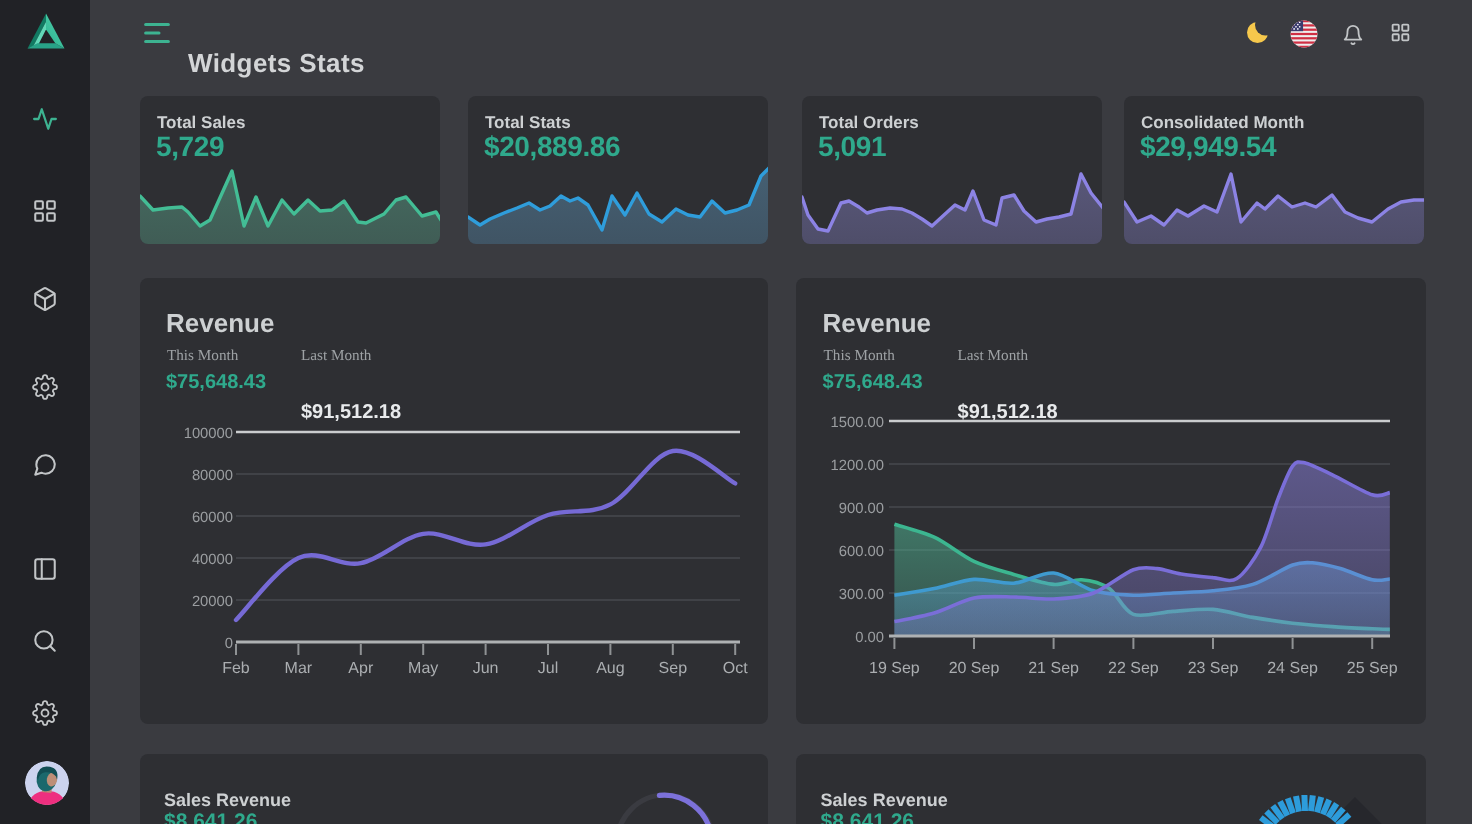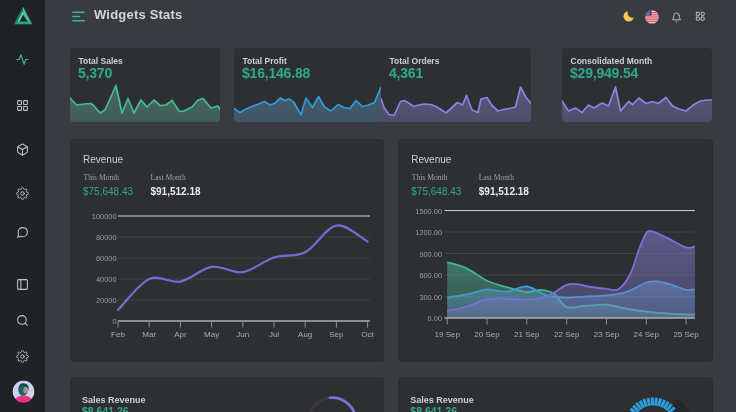--- a/index.html
+++ b/index.html
@@ -1,29 +1,29 @@
 <!DOCTYPE html>
 <html><head><meta charset="utf-8">
 <style>
 * { margin:0; padding:0; box-sizing:border-box; }
 html,body { width:736px; height:412px; overflow:hidden; background:#3a3b40;
   font-family:"Liberation Sans",sans-serif; position:relative; }
 #sidebar { position:absolute; left:0; top:0; width:45px; height:412px; background:#212226; }
 #header { position:absolute; left:45px; top:0; width:691px; height:33px; }
-.htitle { position:absolute; left:49px; top:7px; font-size:13px; font-weight:700;
+.htitle { position:absolute; left:49px; top:24px; font-size:13px; font-weight:700;
   color:#d3d5d7; letter-spacing:0.2px; }
 .card { position:absolute; background:#2e2f33; border-radius:4px; overflow:hidden; }
 .stitle { position:absolute; left:8.5px; top:9.2px; font-size:8.5px; font-weight:700; color:#cdd0d2; line-height:1; }
 .sval { position:absolute; left:8px; top:18.5px; font-size:14px; font-weight:700; line-height:1;
   color:#2fa98c; letter-spacing:-0.2px; }
 .spark { position:absolute; left:0; bottom:0; }
-.rtitle { position:absolute; left:13px; top:16.8px; font-size:10px; font-weight:400; color:#cdd0d2; line-height:1; }
+.rtitle { position:absolute; left:13px; top:16.8px; font-size:13px; font-weight:700; color:#cdd0d2; line-height:1; }
 .rlab { position:absolute; top:35.5px; font-size:7.6px; color:#9ea2a5; line-height:1;font-family:Liberation Serif, serif; }
-.rvalg { position:absolute; top:48.5px; font-size:10px; font-weight:400; color:#2fa98c; line-height:1; }
-.rvalw { position:absolute; top:48px; font-size:10px; font-weight:700; color:#e8eaec; line-height:1; }
+.rvalg { position:absolute; top:48.5px; font-size:10px; font-weight:700; color:#2fa98c; line-height:1; }
+.rvalw { position:absolute; top:63px; font-size:10px; font-weight:700; color:#e8eaec; line-height:1; }
 .btitle { position:absolute; left:12px; top:19px; font-size:9px; font-weight:700; color:#cdd0d2; line-height:1; }
 .bval { position:absolute; left:12px; top:28.5px; font-size:10.5px; font-weight:700; color:#2fa98c; line-height:1; }
 </style></head>
 <body>
 <div id="header">
     <svg width="13" height="11" viewBox="0 0 13 11" style="position:absolute;left:26.5px;top:11px">
 <line x1="0.8" y1="1.2" x2="12.2" y2="1.2" stroke="#3db391" stroke-width="1.5" stroke-linecap="round"></line>
 <line x1="0.8" y1="5.5" x2="7.5" y2="5.5" stroke="#3db391" stroke-width="1.5" stroke-linecap="round"></line>
 <line x1="0.8" y1="9.8" x2="12.2" y2="9.8" stroke="#3db391" stroke-width="1.5" stroke-linecap="round"></line>
 </svg>
@@ -73,49 +73,49 @@
     <path d="M13.73 21a2 2 0 0 1-3.46 0"></path>
   </svg>
 <svg width="10.5" height="10.5" viewBox="0 0 24 24" fill="none" stroke="#c2c5c7" stroke-width="2.1" stroke-linecap="round" stroke-linejoin="round" style="position:absolute;left:695.1px;top:11.4px">
     <rect x="3" y="3" width="7" height="7" rx="1"></rect>
     <rect x="14" y="3" width="7" height="7" rx="1"></rect>
     <rect x="3" y="14" width="7" height="7" rx="1"></rect>
     <rect x="14" y="14" width="7" height="7" rx="1"></rect>
   </svg>
 <div class="card stat" style="left:70px;top:47.5px;width:150px;height:74px">
 <div class="stitle">Total Sales</div>
-    <div class="sval">5,370</div>
+    <div class="sval">5,729</div>
     <svg class="spark" width="150" height="74" viewBox="0 0 150 74" preserveAspectRatio="none">
 <defs>
         <linearGradient id="s1" x1="0" y1="0" x2="0" y2="1">
 <stop offset="0" stop-color="rgb(100,185,155)" stop-opacity="0.43"></stop>
 <stop offset="1" stop-color="rgb(100,185,155)" stop-opacity="0.33"></stop>
         </linearGradient>
       </defs>
 <path d="M0.00,50.00 L6.50,57.00 L14.00,56.00 L21.00,55.50 L24.00,58.00 L30.00,65.00 L35.00,62.00 L46.00,37.50 L52.00,65.00 L58.00,50.50 L64.00,65.00 L71.00,52.00 L77.00,59.00 L84.00,52.00 L90.00,57.50 L96.00,57.00 L102.00,52.50 L109.00,63.00 L113.00,63.50 L122.00,59.00 L128.00,52.00 L133.00,50.50 L141.00,60.00 L148.00,58.00 L150.50,62.00 L150.5,74.0 L0.0,74.0 Z" fill="url(#s1)"></path>
 <path d="M0.00,50.00 L6.50,57.00 L14.00,56.00 L21.00,55.50 L24.00,58.00 L30.00,65.00 L35.00,62.00 L46.00,37.50 L52.00,65.00 L58.00,50.50 L64.00,65.00 L71.00,52.00 L77.00,59.00 L84.00,52.00 L90.00,57.50 L96.00,57.00 L102.00,52.50 L109.00,63.00 L113.00,63.50 L122.00,59.00 L128.00,52.00 L133.00,50.50 L141.00,60.00 L148.00,58.00 L150.50,62.00" fill="none" stroke="#43bd95" stroke-width="1.7" stroke-linejoin="round" stroke-linecap="round"></path>
 </svg>
   </div>
 <div class="card stat" style="left:234px;top:47.5px;width:150px;height:74px">
-<div class="stitle">Total Profit</div>
-    <div class="sval">$16,146.88</div>
+<div class="stitle">Total Stats</div>
+    <div class="sval">$20,889.86</div>
     <svg class="spark" width="150" height="74" viewBox="0 0 150 74" preserveAspectRatio="none">
 <defs>
         <linearGradient id="s2" x1="0" y1="0" x2="0" y2="1">
 <stop offset="0" stop-color="rgb(100,160,200)" stop-opacity="0.43"></stop>
 <stop offset="1" stop-color="rgb(100,160,200)" stop-opacity="0.33"></stop>
         </linearGradient>
       </defs>
 <path d="M0.00,60.50 L6.00,64.50 L11.00,61.50 L18.00,58.50 L24.50,56.00 L30.50,53.50 L36.00,57.00 L41.00,55.00 L46.50,50.00 L51.00,52.50 L55.00,51.00 L60.00,54.50 L67.00,67.00 L72.00,50.00 L78.50,59.50 L84.50,48.50 L90.50,59.00 L97.00,63.00 L104.00,56.50 L110.00,59.50 L116.00,60.50 L122.00,52.50 L128.50,58.50 L134.50,57.00 L140.50,54.50 L146.50,40.00 L150.50,36.00 L150.5,74.0 L0.0,74.0 Z" fill="url(#s2)"></path>
 <path d="M0.00,60.50 L6.00,64.50 L11.00,61.50 L18.00,58.50 L24.50,56.00 L30.50,53.50 L36.00,57.00 L41.00,55.00 L46.50,50.00 L51.00,52.50 L55.00,51.00 L60.00,54.50 L67.00,67.00 L72.00,50.00 L78.50,59.50 L84.50,48.50 L90.50,59.00 L97.00,63.00 L104.00,56.50 L110.00,59.50 L116.00,60.50 L122.00,52.50 L128.50,58.50 L134.50,57.00 L140.50,54.50 L146.50,40.00 L150.50,36.00" fill="none" stroke="#2f9ddb" stroke-width="1.7" stroke-linejoin="round" stroke-linecap="round"></path>
 </svg>
   </div>
-<div class="card stat" style="left:381px;top:47.5px;width:150px;height:74px">
+<div class="card stat" style="left:401px;top:47.5px;width:150px;height:74px">
 <div class="stitle">Total Orders</div>
-    <div class="sval">4,361</div>
+    <div class="sval">5,091</div>
     <svg class="spark" width="150" height="74" viewBox="0 0 150 74" preserveAspectRatio="none">
 <defs>
         <linearGradient id="s3" x1="0" y1="0" x2="0" y2="1">
 <stop offset="0" stop-color="rgb(145,140,215)" stop-opacity="0.43"></stop>
 <stop offset="1" stop-color="rgb(145,140,215)" stop-opacity="0.33"></stop>
         </linearGradient>
       </defs>
 <path d="M0.00,50.50 L3.00,59.50 L8.00,66.50 L13.00,67.50 L19.50,53.50 L23.50,52.50 L28.50,55.50 L32.50,58.50 L37.50,57.00 L44.00,56.00 L50.00,56.50 L55.00,58.50 L60.00,61.50 L65.00,65.00 L71.00,59.50 L76.50,54.50 L81.50,57.00 L85.50,47.50 L91.00,62.00 L97.00,64.50 L100.00,51.00 L106.00,49.50 L111.00,57.50 L117.00,63.00 L122.50,61.50 L128.50,60.50 L134.50,59.00 L139.50,39.00 L144.50,48.50 L150.50,56.00 L150.5,74.0 L0.0,74.0 Z" fill="url(#s3)"></path>
 <path d="M0.00,50.50 L3.00,59.50 L8.00,66.50 L13.00,67.50 L19.50,53.50 L23.50,52.50 L28.50,55.50 L32.50,58.50 L37.50,57.00 L44.00,56.00 L50.00,56.50 L55.00,58.50 L60.00,61.50 L65.00,65.00 L71.00,59.50 L76.50,54.50 L81.50,57.00 L85.50,47.50 L91.00,62.00 L97.00,64.50 L100.00,51.00 L106.00,49.50 L111.00,57.50 L117.00,63.00 L122.50,61.50 L128.50,60.50 L134.50,59.00 L139.50,39.00 L144.50,48.50 L150.50,56.00" fill="none" stroke="#8c83e4" stroke-width="1.7" stroke-linejoin="round" stroke-linecap="round"></path>
 </svg>

